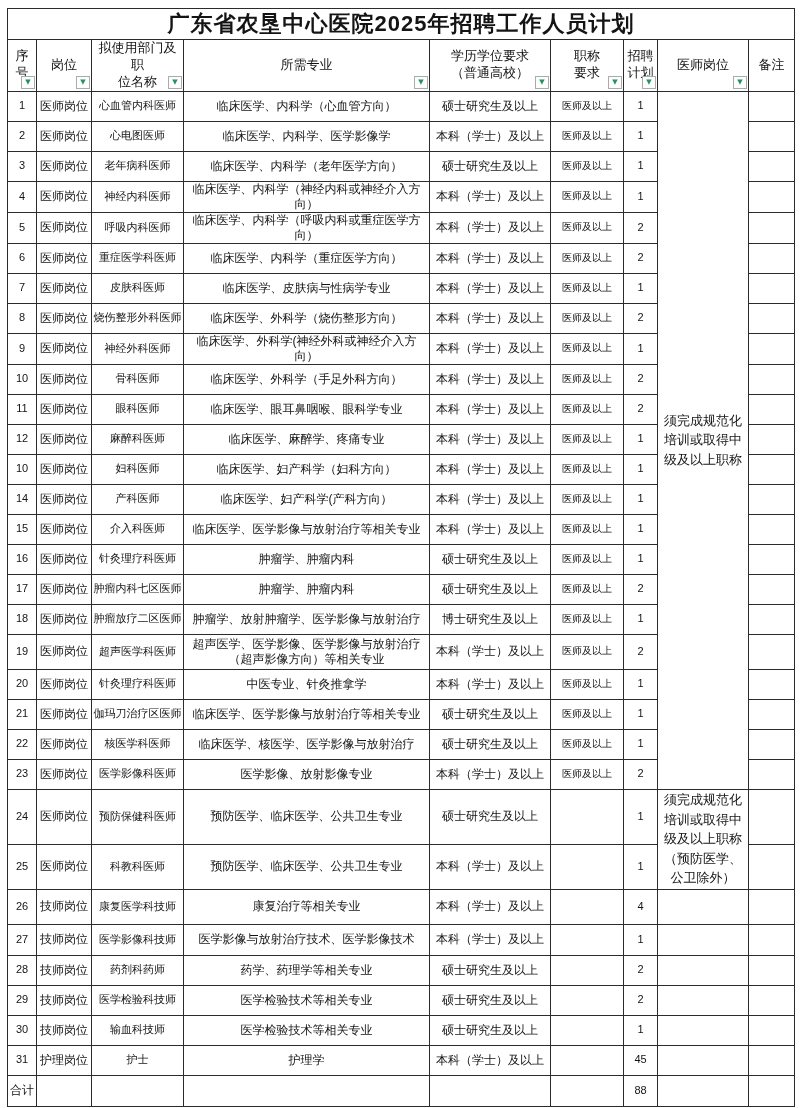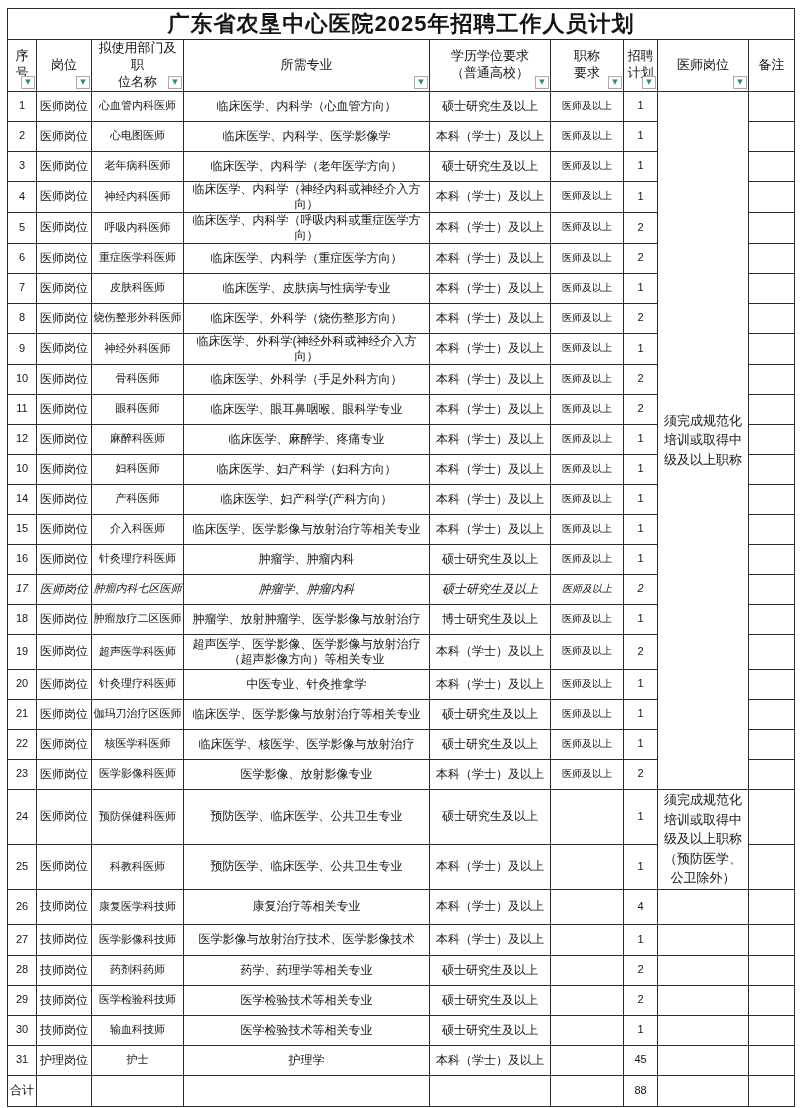--- a/index.html
+++ b/index.html
@@ -214,21 +214,21 @@
         <tr style="height: 30px;">
           <td class="c-no">16</td>
           <td class="c-post">医师岗位</td>
           <td class="c-dept">针灸理疗科医师</td>
           <td class="c-major">肿瘤学、肿瘤内科</td>
           <td class="c-degree">硕士研究生及以上</td>
           <td class="c-title">医师及以上</td>
           <td class="c-plan">1</td>
           <td class="c-remark"></td>
         </tr>
-        <tr style="height: 30px; font-style: italic;">
+        <tr style="height: 30px;">
           <td class="c-no">17</td>
           <td class="c-post">医师岗位</td>
           <td class="c-dept">肿瘤内科七区医师</td>
           <td class="c-major">肿瘤学、肿瘤内科</td>
           <td class="c-degree">硕士研究生及以上</td>
           <td class="c-title">医师及以上</td>
           <td class="c-plan">2</td>
           <td class="c-remark"></td>
         </tr>
         <tr style="height: 30px;">

